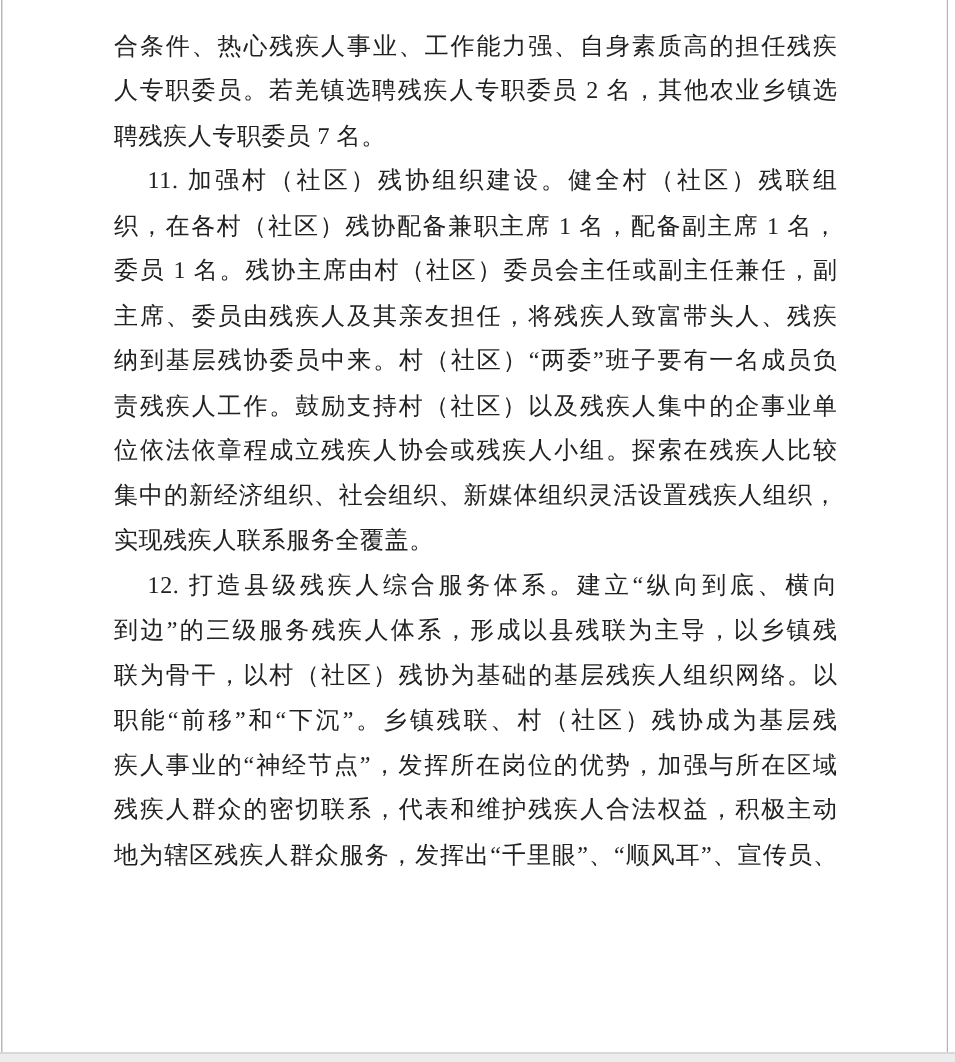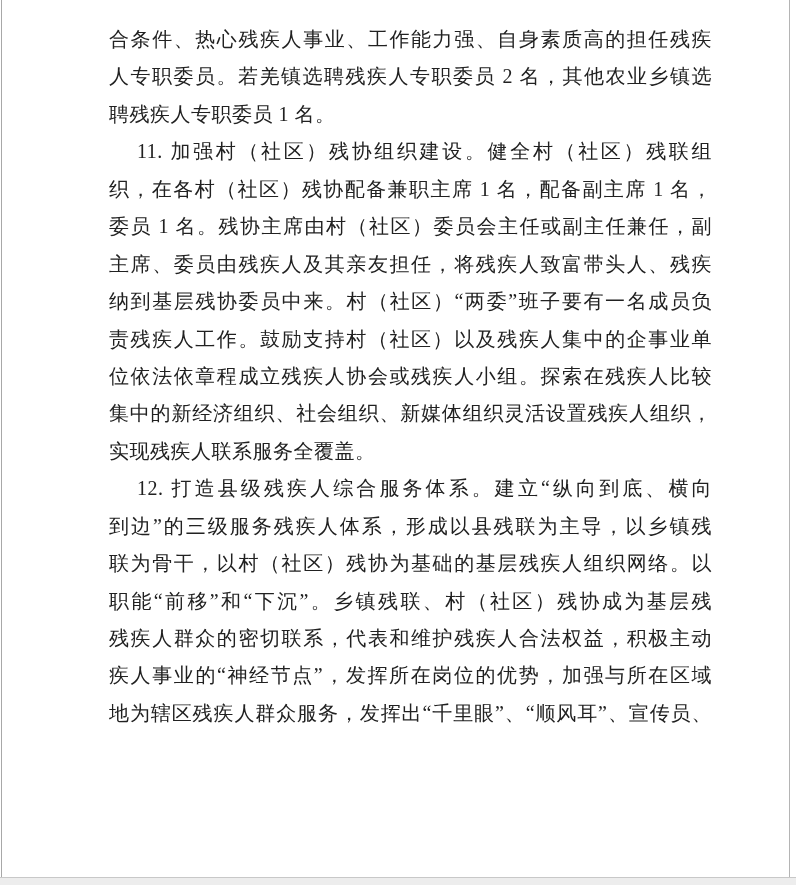--- a/index.html
+++ b/index.html
@@ -31,21 +31,21 @@
   }
   .page-bottom-strip {
     position: absolute;
     left: 0; right: 0;
     top: 877px; bottom: 0;
     border-top: 1px solid #c8c8c8;
     background: #ededed;
   }
   .text-col {
     position: absolute;
-    left: 109px;
+    left: 95px;
     top: 21px;
     width: 603px;
     color: #212121;
   }
   .line {
     height: 37.45px;
     line-height: 37.45px;
     font-size: 20px;
     letter-spacing: 0.5px;
     text-align: left;
@@ -61,32 +61,32 @@
 </style>
 </head>
 <body>
 
 <div class="viewport">
   <div class="page-edge-left"></div>
   <div class="page-edge-right"></div>
   <div class="text-col" style="color: rgb(33, 33, 33);">
       <div class="line just">合条件、热心残疾人事业、工作能力强、自身素质高的担任残疾</div>
       <div class="line just">人专职委员。若羌镇选聘残疾人专职委员 2 名，其他农业乡镇选</div>
-      <div class="line">聘残疾人专职委员 1 名。</div>
+      <div class="line">聘残疾人专职委员 7 名。</div>
       <div class="line indent just">11. 加强村（社区）残协组织建设。健全村（社区）残联组</div>
       <div class="line just">织，在各村（社区）残协配备兼职主席 1 名，配备副主席 1 名，</div>
       <div class="line just">委员 1 名。残协主席由村（社区）委员会主任或副主任兼任，副</div>
       <div class="line just">主席、委员由残疾人及其亲友担任，将残疾人致富带头人、残疾</div>
       <div class="line just">纳到基层残协委员中来。村（社区）“两委”班子要有一名成员负</div>
       <div class="line just">责残疾人工作。鼓励支持村（社区）以及残疾人集中的企事业单</div>
       <div class="line just">位依法依章程成立残疾人协会或残疾人小组。探索在残疾人比较</div>
       <div class="line just">集中的新经济组织、社会组织、新媒体组织灵活设置残疾人组织，</div>
       <div class="line">实现残疾人联系服务全覆盖。</div>
       <div class="line indent just">12. 打造县级残疾人综合服务体系。建立“纵向到底、横向</div>
       <div class="line just">到边”的三级服务残疾人体系，形成以县残联为主导，以乡镇残</div>
       <div class="line just">联为骨干，以村（社区）残协为基础的基层残疾人组织网络。以</div>
       <div class="line just">职能“前移”和“下沉”。乡镇残联、村（社区）残协成为基层残</div>
+      <div class="line just">疾人事业的“神经节点”，发挥所在岗位的优势，加强与所在区域</div>
       <div class="line just">残疾人群众的密切联系，代表和维护残疾人合法权益，积极主动</div>
-      <div class="line just">疾人事业的“神经节点”，发挥所在岗位的优势，加强与所在区域</div>
       <div class="line just">地为辖区残疾人群众服务，发挥出“千里眼”、“顺风耳”、宣传员、</div>
     </div>
   <div class="page-bottom-strip"></div>
 </div>
 
 </body></html>

